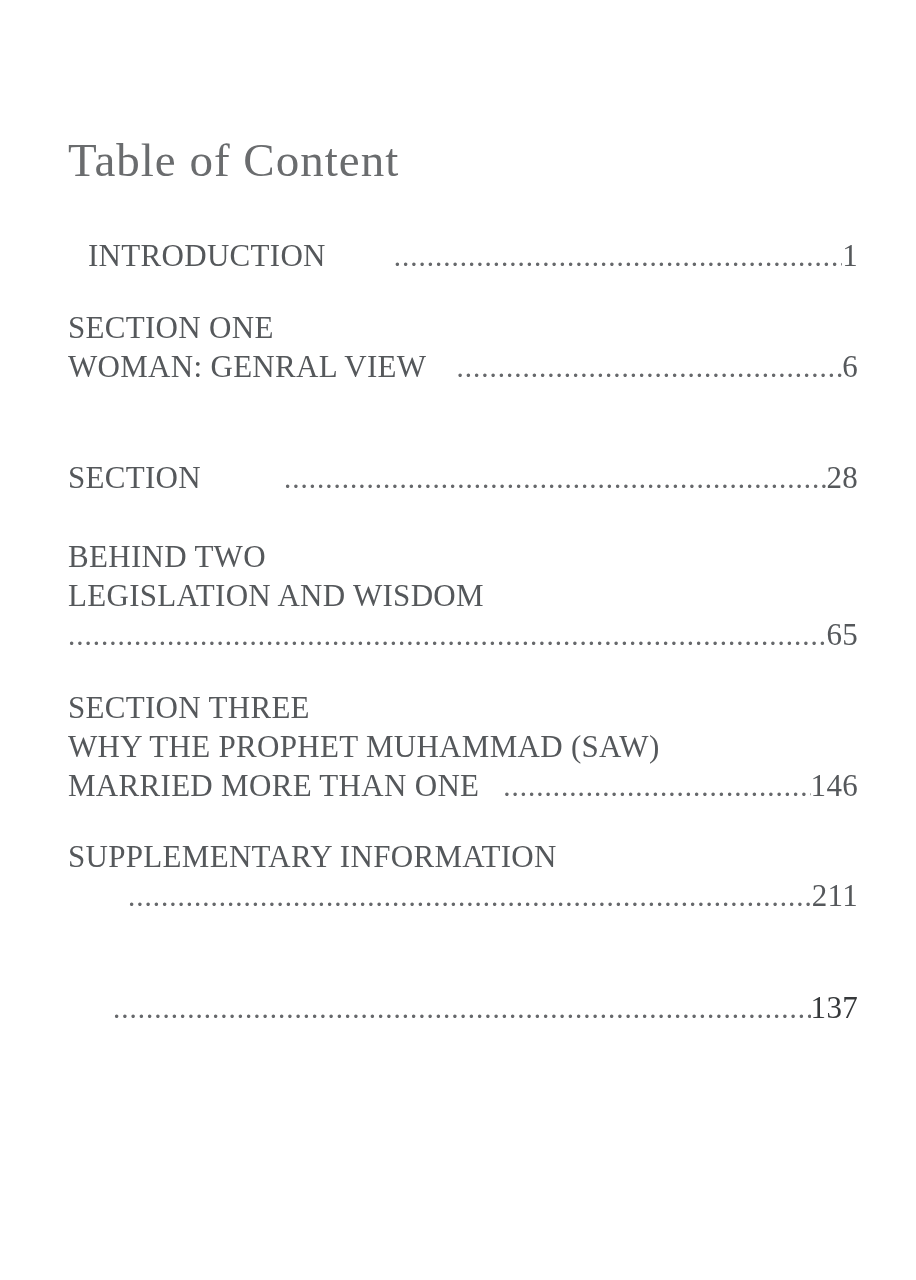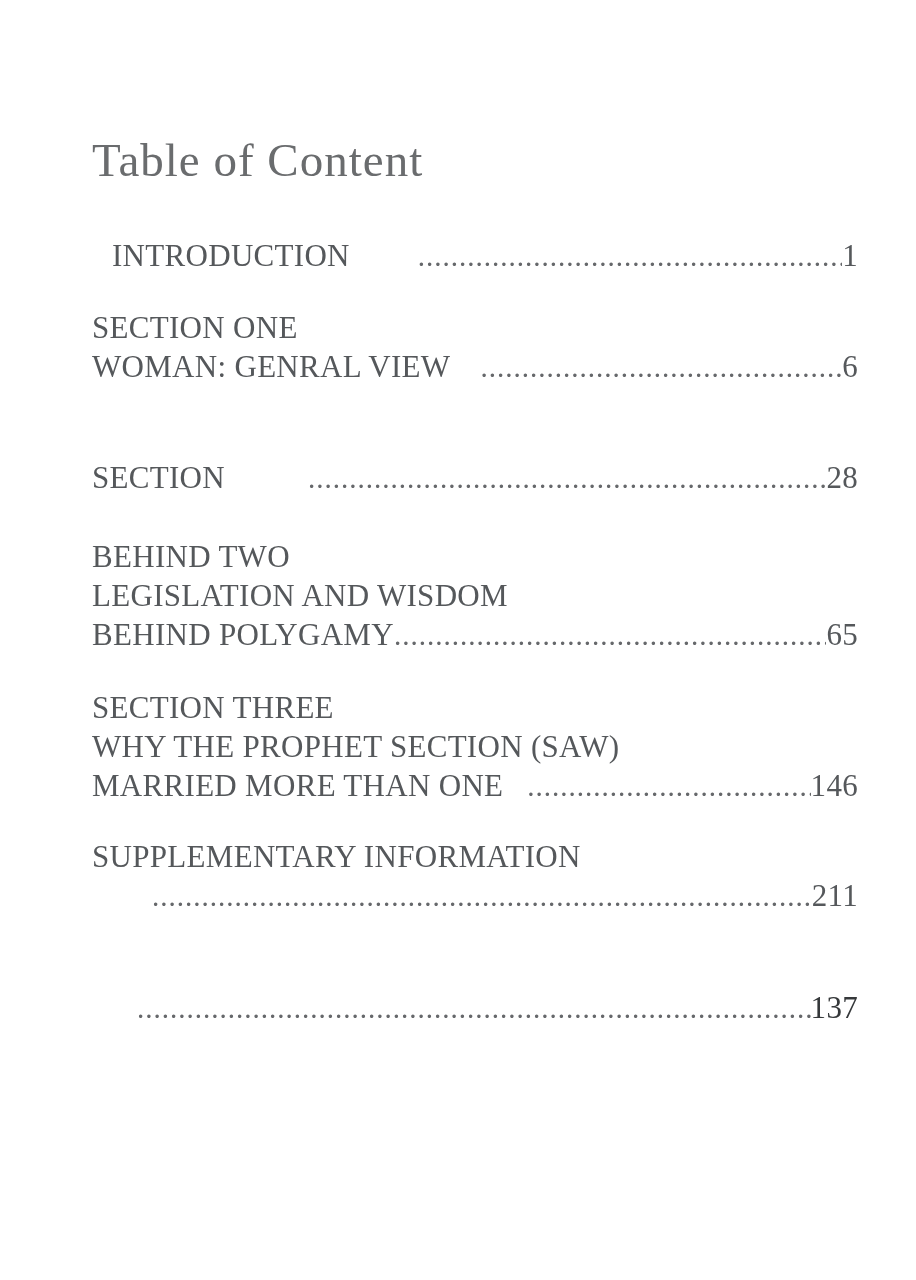--- a/index.html
+++ b/index.html
@@ -16,21 +16,21 @@
     font-family: "Liberation Serif", "DejaVu Serif", serif;
   }
   .page {
     position: relative;
     width: 916px;
     height: 1280px;
     background: var(--background);
     overflow: hidden;
   }
   .content {
-    padding: 132px 58px 0 92px;
+    padding: 132px 58px 0 68px;
   }
   .title {
     font-size: 47px;
     font-weight: 400;
     color: var(--title);
     letter-spacing: 1px;
     line-height: 56px;
   }
   .entry {
     color: var(--text);
@@ -111,30 +111,29 @@
         <span class="gap g-poly"></span>
         <span class="dots">........................................................................................................................................................................................................</span>
         <span class="pagenum">28</span>
       </div>
     </div>
 
     <div class="entry m-e4">
       <div class="line">BEHIND TWO</div>
       <div class="line">LEGISLATION AND WISDOM</div>
       <div class="line leader">
-        <span class="label">BEHIND POLYGAMY</span>
         <span class="gap g-behind"></span>
         <span class="dots">........................................................................................................................................................................................................</span>
         <span class="pagenum">65</span>
       </div>
     </div>
 
     <div class="entry m-e5">
       <div class="line">SECTION THREE</div>
-      <div class="line">WHY THE PROPHET SECTION (SAW)</div>
+      <div class="line">WHY THE PROPHET MUHAMMAD (SAW)</div>
       <div class="line leader">
         <span class="label">MARRIED MORE THAN ONE</span>
         <span class="gap g-married"></span>
         <span class="dots">........................................................................................................................................................................................................</span>
         <span class="pagenum">146</span>
       </div>
     </div>
 
     <div class="entry m-e6">
       <div class="line">SUPPLEMENTARY INFORMATION</div>

